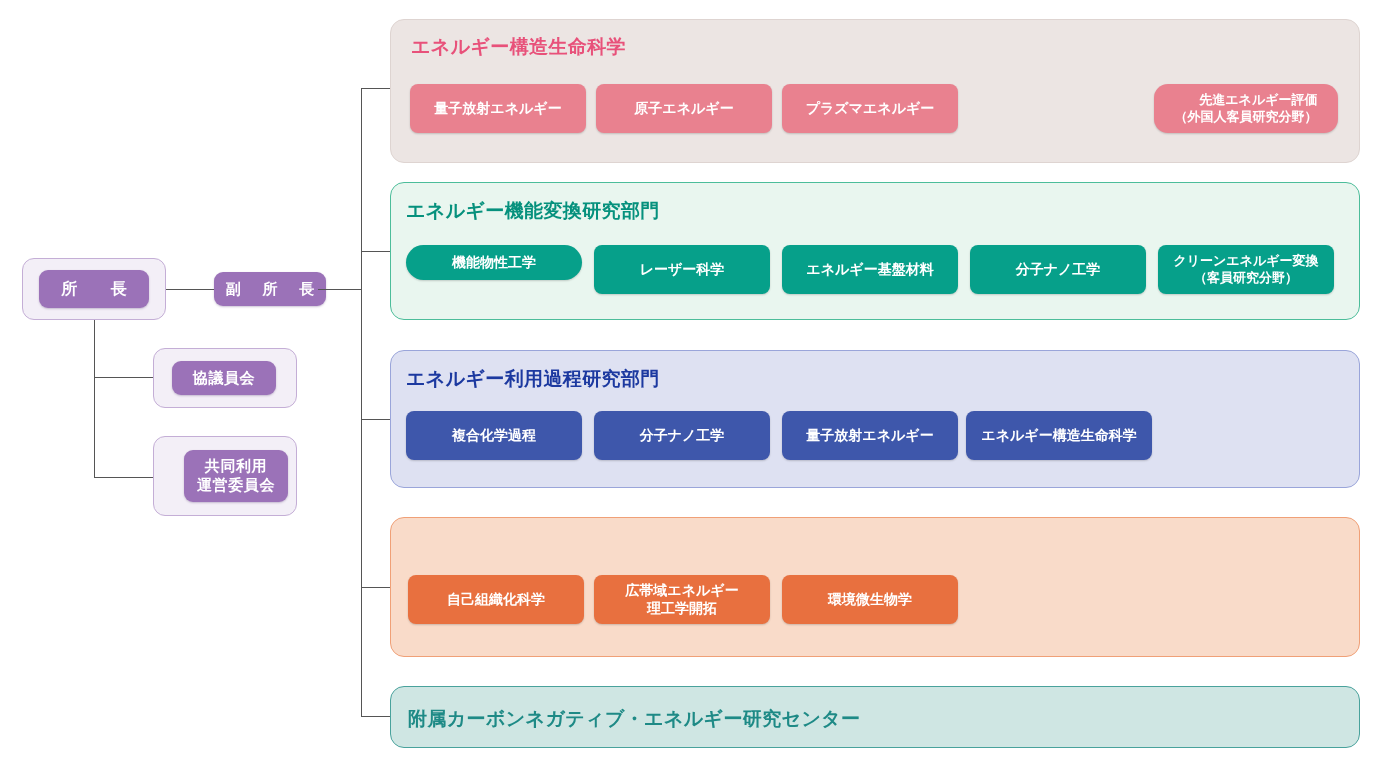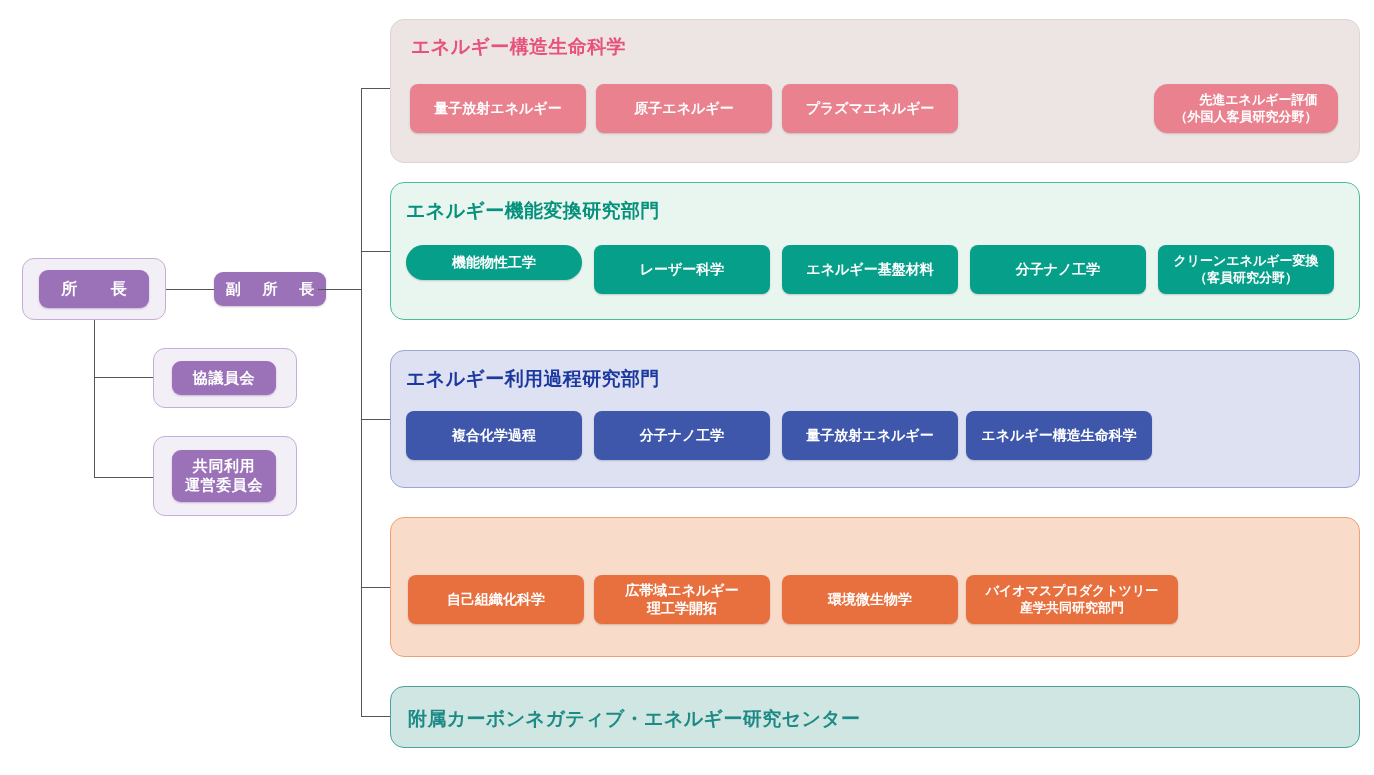--- a/index.html
+++ b/index.html
@@ -101,21 +101,21 @@
 
   <div class="lh-outer" style="left:22px; top:258px; width:144px; height:62px;"></div>
   <div class="lh-chip wide-sp" style="left:39px; top:270px; width:110px; height:38px; font-size:16px;">所　長</div>
 
   <div class="lh-chip wide-sp" style="left:214px; top:272px; width:112px; height:34px; font-size:15px;text-align:center;">副 所 長</div>
 
   <div class="lh-outer" style="left:153px; top:348px; width:144px; height:60px;"></div>
   <div class="lh-chip" style="left:172px; top:361px; width:104px; height:34px; font-size:15px;">協議員会</div>
 
   <div class="lh-outer" style="left:153px; top:436px; width:144px; height:80px;"></div>
-  <div class="lh-chip" style="left:172px; top:450px; width:104px; height:52px; font-size:15px; white-space:pre-line;">共同利用
+  <div class="lh-chip" style="left:184px; top:450px; width:104px; height:52px; font-size:15px; white-space:pre-line;">共同利用
 運営委員会</div>
 
   <div class="line h" style="left:166px; top:289px; width:48px;"></div>
 
   <div class="line h" style="left:318px; top:289px; width:43px;"></div>
 
   <div class="line v" style="left:94px; top:320px; height:158px;"></div>
   <div class="line h" style="left:94px; top:377px; width:59px;"></div>
   <div class="line h" style="left:94px; top:477px; width:59px;"></div>
 
@@ -149,19 +149,17 @@
   <div class="chip c-blue" style="left:406px; top:411px; width:176px; height:49px;">複合化学過程</div>
   <div class="chip c-blue" style="left:594px; top:411px; width:176px; height:49px;">分子ナノ工学</div>
   <div class="chip c-blue" style="left:782px; top:411px; width:176px; height:49px;">量子放射エネルギー</div>
   <div class="chip c-blue" style="left:966px; top:411px; width:186px; height:49px;">エネルギー構造生命科学</div>
 
   <div class="panel p-orange" style="left:390px; top:517px; width:970px; height:140px;"></div>
   <div class="chip c-orange" style="left:408px; top:575px; width:176px; height:49px;">自己組織化科学</div>
   <div class="chip c-orange" style="left:782px; top:575px; width:176px; height:49px;">環境微生物学</div>
   <div class="chip c-orange" style="left:594px; top:575px; width:176px; height:49px;">広帯域エネルギー
 理工学開拓</div>
-  <div class="chip c-orange small" style="left:966px; top:575px; width:212px; height:49px;">バイオマスプロダクトツリー
-産学共同研究部門</div>
 
   <div class="panel p-teal" style="left:390px; top:686px; width:970px; height:62px;"></div>
   <div class="panel-title t-teal" style="left:408px; top:706px;">附属カーボンネガティブ・エネルギー研究センター</div>
 
 </div>
 
 </body></html>

